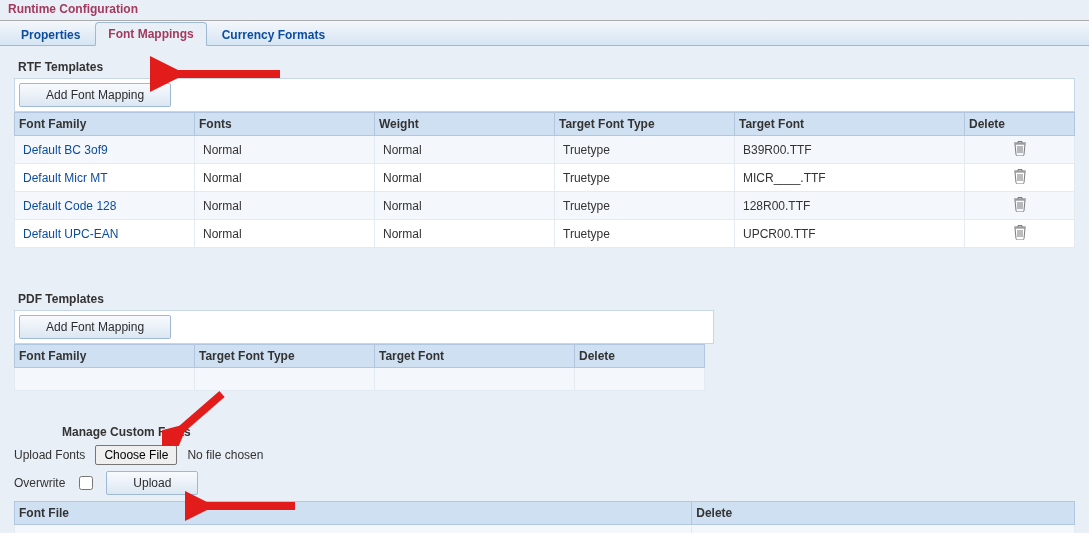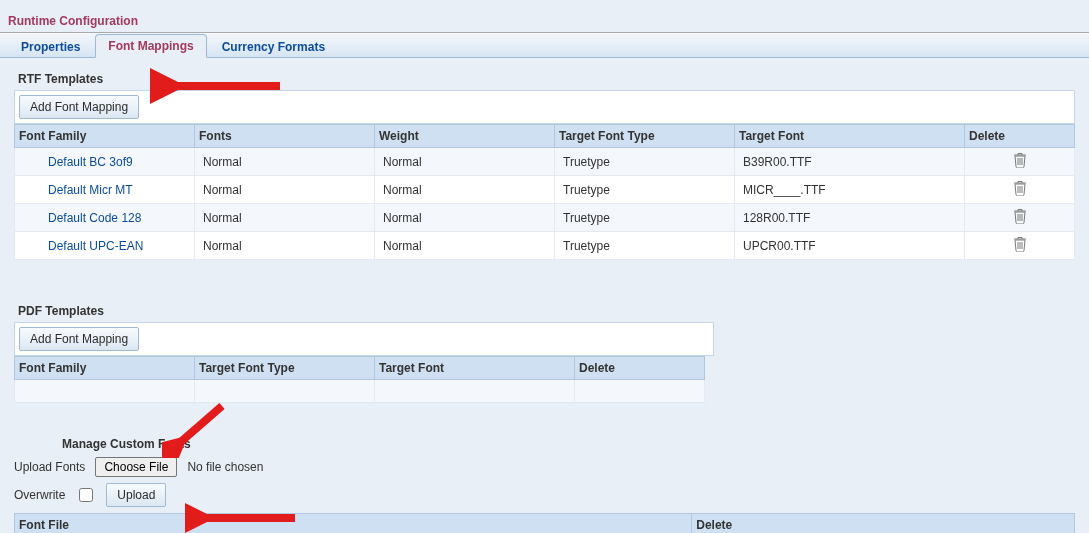--- a/index.html
+++ b/index.html
@@ -8,21 +8,21 @@
   font-family: Tahoma, Arial, sans-serif;
   font-size: 12px;
   background: #e8eff6;
   color: #333;
   width: 1089px;
 }
 .page-title {
   color: #a33a5e;
   font-weight: bold;
   font-size: 12px;
-  padding: 14px 8px 4px;
+  padding: 2px 8px 4px;
   border-bottom: 1px solid #aaa;
   background: #e8eff6;
 }
 .tabs {
   display: flex;
   align-items: flex-end;
   background: linear-gradient(to bottom, #f4f7fb 0%, #d6e5f3 100%);
   border-bottom: 1px solid #9db9d6;
   padding: 0 8px;
   height: 24px;
@@ -60,21 +60,21 @@
 .panel {
   background: #fff;
   border: 1px solid #c5d6e8;
   padding: 4px;
   margin-bottom: 0;
 }
 .btn {
   background: linear-gradient(to bottom, #f8fbfe, #dce7f2);
   border: 1px solid #9db9d6;
   border-radius: 2px;
-  padding: 4px 10px;
+  padding: 4px 26px;
   font-size: 12px;
   color: #2c2c2c;
   cursor: pointer;
   font-family: inherit;
 }
 .file-btn {
   background: #efefef;
   border: 1px solid #767676;
   padding: 2px 8px;
   font-size: 12px;
@@ -96,21 +96,21 @@
   padding: 4px 4px;
   border: 1px solid #b0c7df;
 }
 table.data tbody td {
   padding: 4px 8px;
   font-size: 12px;
   border: 1px solid #e3eaf2;
 }
 table.data tbody tr:nth-child(odd) td { background: #f4f7fb; }
 table.data tbody tr:nth-child(even) td { background: #ffffff; }
-.link { color: #0b4c9e; cursor: pointer; margin-left: 25px; }
+.link { color: #0b4c9e; cursor: pointer; }
 .trash-icon {
   display: inline-block;
   vertical-align: middle;
 }
 .center { text-align: center; }
 .upload-row {
   display: flex;
   align-items: center;
   gap: 10px;
   margin: 6px 0;

